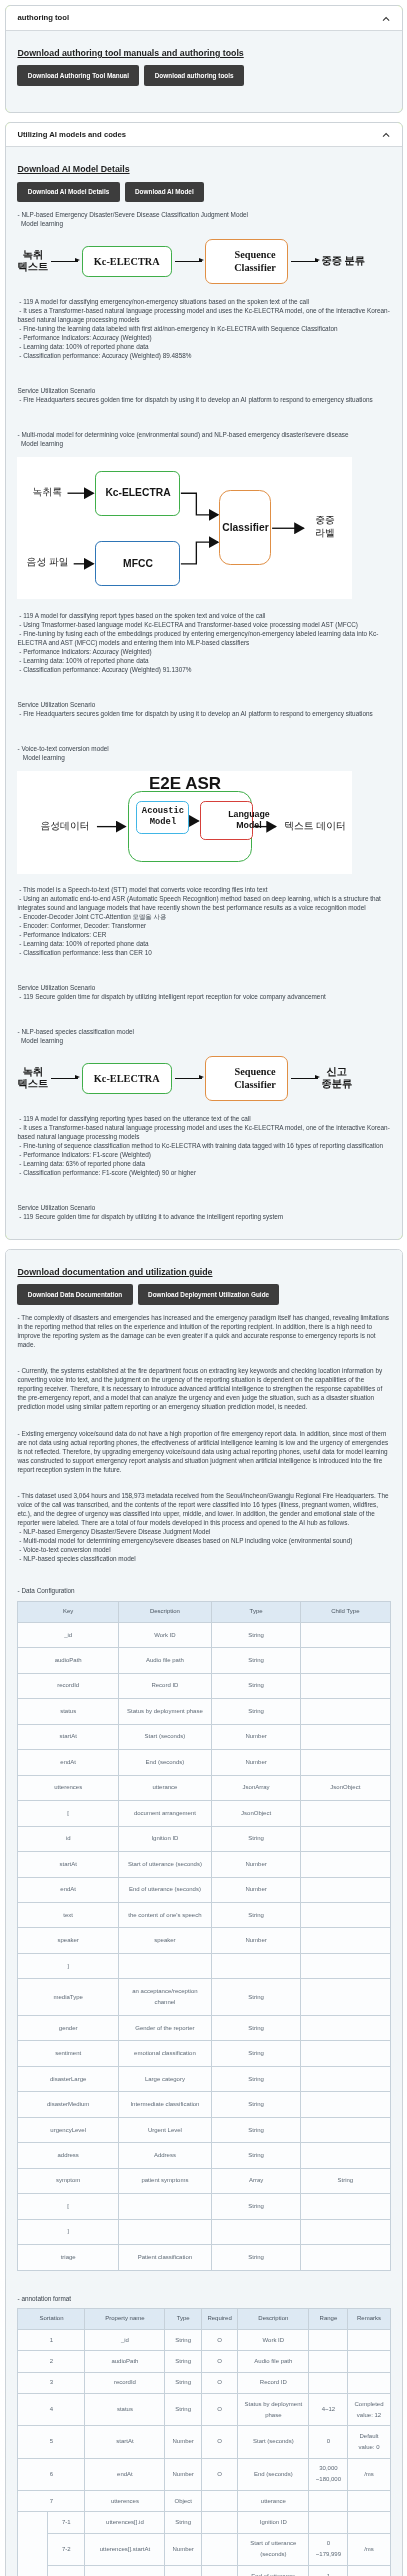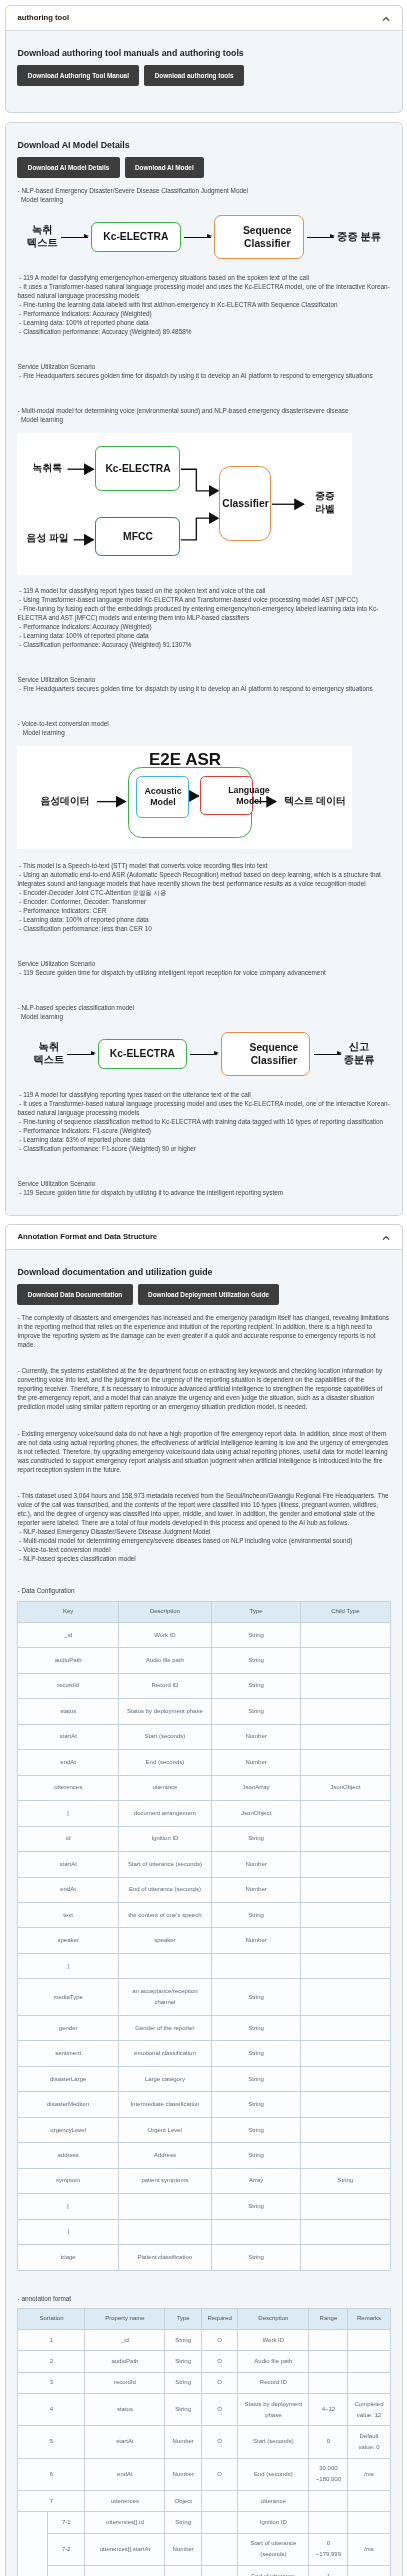--- a/index.html
+++ b/index.html
@@ -8,44 +8,44 @@
   .page { padding:5.2px 5.2px 20.6px; display:flex; flex-direction:column; gap:8.2px; }
 
   
   .card { border:0.5px solid #cdd3d8; border-radius:5.2px; background:#bef264; overflow:hidden; }
   .card-header { display:flex; justify-content:space-between; align-items:center;
                  padding:7.2px 11.3px; background:#fff; border-bottom:0.5px solid #d4d9dd; cursor:pointer; }
   .card-title { font-weight:bold; font-size:7.7px; color:#1b1b1b; }
   .chev { width:8.2px; height:6.2px; display:inline-block; }
   .card-body { background:#f2f6f8; padding:17.5px 11.3px 18.5px; }
 
-  .sub-heading { font-size:8.8px; font-weight:bold; color:#1f1f1f; margin:0 0 7.2px; }
+  .sub-heading { font-size:8.8px; font-weight:bold; color:#1f1f1f; margin:0 0 7.2px;text-decoration:underline; }
   .btn-row { display:flex; gap:5.2px; margin:0 0 8.2px; }
   .btn { background:#3d3d3d; color:#fff; font-weight:bold; font-size:6.4px;
          padding:6.7px 10.3px; border-radius:2.1px; border:none; cursor:pointer; font-family:inherit; }
 
   .t-line { font-size:6.4px; line-height:9px; color:#3a424b; white-space:pre-wrap; }
   .blk { margin-top:7.2px; }
   .gap-lg { margin-top:26px; }
   .gap-md { margin-top:17.5px; }
 
   
-  .diag { display:flex; align-items:center; justify-content:center; margin:11.3px 0 13.4px; }
+  .diag { display:flex; align-items:center; margin:11.3px 0 13.4px;font-family:Liberation Serif, serif; }
   .diag-label { font-weight:bold; font-size:10.3px; color:#151515; text-align:center;
                 white-space:pre-line; line-height:1.25; }
   .dbox { border:1.5px solid; border-radius:6.2px; background:#fff; font-weight:bold; font-size:10.3px;
           color:#151515; padding:7.7px 11.3px; text-align:center; white-space:pre-line; line-height:1.3; }
   .dbox.green { border-color:#3fae49; }
   .dbox.orange { border-color:#e08f45; border-radius:7px;padding-left:28px; }
   .harrow { width:27px; height:0; border-top:1.5px solid #111; position:relative; margin:0 3.1px; }
   .harrow:after { content:""; position:absolute; right:-1.5px; top:-3.6px;
                   border-left:5.7px solid #111; border-top:2.8px solid transparent; border-bottom:2.8px solid transparent; }
 
   .diag-abs { position:relative; background:#fff; margin:9.3px 0 11.3px; }
-  .diag-abs .al { position:absolute; font-weight:bold; font-size:9.8px; color:#151515;
+  .diag-abs .al { position:absolute; font-weight:normal; font-size:9.8px; color:#151515;
                   text-align:center; white-space:pre-line; line-height:1.3; }
   .diag-abs .ab { position:absolute; border:1.5px solid; border-radius:6.2px; background:#fff;
                   display:flex; align-items:center; justify-content:center; font-weight:bold;
                   font-size:10.3px; color:#151515; text-align:center; white-space:pre-line; line-height:1.3; }
   .ab.green { border-color:#3fae49; }
   .ab.blue { border-color:#2e75b6; }
   .ab.lblue { border-color:#41b6e6; font-size:8.8px; }
   .ab.red { border-color:#d6403a; font-size:8.8px;padding-left:44px; }
   .ab.orange { border-color:#e08f45; border-radius:11.3px; }
   .ab.outer { background:transparent; border-radius:13.4px; border-color:#3fae49; }
@@ -80,20 +80,28 @@
     <div class="card-body">
       <h3 class="sub-heading">Download authoring tool manuals and authoring tools</h3>
       <div class="btn-row">
         <button class="btn">Download Authoring Tool Manual</button>
         <button class="btn">Download authoring tools</button>
       </div>
     </div>
   </section>
 
   <section class="card">
+    <div class="card-header">
+      <span class="card-title">Utilizing AI models and codes</span>
+      <span class="chev">
+        <svg viewBox="0 0 16 12" width="8.2" height="6.2">
+            <polyline points="2,9 8,3 14,9" fill="none" stroke="#333" stroke-width="2"></polyline>
+          </svg>
+      </span>
+    </div>
     <div class="card-body">
       <h3 class="sub-heading">Download AI Model Details</h3>
       <div class="btn-row">
         <button class="btn">Download AI Model Details</button>
         <button class="btn">Download AI Model</button>
       </div>
 
       <div class="blk">
         <div>
             <div class="t-line">- NLP-based Emergency Disaster/Severe Disease Classification Judgment Model</div>
@@ -140,21 +148,21 @@
               </defs>
             <path d="M98 70 L148 70" stroke="#111" stroke-width="2.6" fill="none" marker-end="url(#ah1)"></path>
             <path d="M110 207 L148 207" stroke="#111" stroke-width="2.6" fill="none" marker-end="url(#ah1)"></path>
             <path d="M318 70 L348 70 L348 112 L390 112" stroke="#111" stroke-width="2.6" fill="none" marker-end="url(#ah1)"></path>
             <path d="M318 207 L348 207 L348 165 L390 165" stroke="#111" stroke-width="2.6" fill="none" marker-end="url(#ah1)"></path>
             <path d="M495 138 L556 138" stroke="#111" stroke-width="2.6" fill="none" marker-end="url(#ah1)"></path>
           </svg>
           <div class="al" style="left:9.3px;top:29px;width:41px;">녹취록</div>
           <div class="ab green" style="left:78px;top:13.4px;width:85px;height:45px;">Kc-ELECTRA</div>
           <div class="al" style="left:4.1px;top:99px;width:52px;">음성 파일</div>
-          <div class="ab blue" style="left:78px;top:84px;width:85px;height:39px;">MFCC</div>
+          <div class="ab blue" style="left:78px;top:84px;width:85px;height:45px;">MFCC</div>
           <div class="ab orange" style="left:202px;top:33px;width:52px;height:75px;">Classifier</div>
           <div class="al" style="left:289px;top:57px;width:37px;">중증
 라벨</div>
         </div>
         <div>
             <div class="t-line"> - 119 A model for classifying report types based on the spoken text and voice of the call</div>
             <div class="t-line"> - Using Trnasformer-based language model Kc-ELECTRA and Transformer-based voice processing model AST (MFCC)</div>
             <div class="t-line"> - Fine-tuning by fusing each of the embeddings produced by entering emergency/non-emergency labeled learning data into Kc-ELECTRA and AST (MFCC) models and entering them into MLP-based classifiers</div>
             <div class="t-line"> - Performance Indicators: Accuracy (Weighted)</div>
             <div class="t-line"> - Learning data: 100% of reported phone data</div>
@@ -179,21 +187,21 @@
             <defs>
                 <marker id="ah2" markerWidth="9" markerHeight="9" refX="7" refY="4.5" orient="auto">
               <path d="M0,0 L8,4.5 L0,9 z" fill="#111"></path>
                 </marker>
               </defs>
             <path d="M155 108 L210 108" stroke="#111" stroke-width="2.6" fill="none" marker-end="url(#ah2)"></path>
             <path d="M333 97 L352 97" stroke="#111" stroke-width="2.6" fill="none" marker-end="url(#ah2)"></path>
             <path d="M460 108 L502 108" stroke="#111" stroke-width="2.6" fill="none" marker-end="url(#ah2)"></path>
           </svg>
           <div class="ab outer" style="left:111px;top:20.6px;width:124px;height:71px;"></div>
-          <div class="ab lblue" style="left:119px;top:30px;width:53px;height:42px;border-radius:5.2px;">Acoustic
+          <div class="ab lblue" style="left:119px;top:30px;width:53px;height:33px;border-radius:5.2px;font-family:Liberation Mono, monospace;">Acoustic
 Model</div>
           <div class="ab red" style="left:183px;top:30px;width:53px;height:39px;border-radius:5.2px;">Language
 Model</div>
           <div class="al" style="left:16.5px;top:49px;width:62px;">음성데이터</div>
           <div class="al" style="left:262px;top:49px;width:71px;">텍스트 데이터</div>
         </div>
         <div>
             <div class="t-line"> - This model is a Speech-to-text (STT) model that converts voice recording files into text</div>
             <div class="t-line"> - Using an automatic end-to-end ASR (Automatic Speech Recognition) method based on deep learning, which is a structure that integrates sound and language models that have recently shown the best performance results as a voice recognition model</div>
             <div class="t-line"> - Encoder-Decoder Joint CTC-Attention 모델을 사용</div>
@@ -239,28 +247,20 @@
           <div class="t-line">Service Utilization Scenario</div>
           <div>
               <div class="t-line"> - 119 Secure golden time for dispatch by utilizing it to advance the intelligent reporting system</div>
             </div>
         </div>
       </div>
     </div>
   </section>
 
   <section class="card">
-    <div class="card-header">
-      <span class="card-title">Annotation Format and Data Structure</span>
-      <span class="chev">
-        <svg viewBox="0 0 16 12" width="8.2" height="6.2">
-            <polyline points="2,9 8,3 14,9" fill="none" stroke="#333" stroke-width="2"></polyline>
-          </svg>
-      </span>
-    </div>
     <div class="card-body">
       <h3 class="sub-heading">Download documentation and utilization guide</h3>
       <div class="btn-row">
         <button class="btn">Download Data Documentation</button>
         <button class="btn">Download Deployment Utilization Guide</button>
       </div>
 
       <div class="t-line">- The complexity of disasters and emergencies has increased and the emergency paradigm itself has changed, revealing limitations in the reporting method that relies on the experience and intuition of the reporting recipient. In addition, there is a high need to improve the reporting system as the damage can be even greater if a quick and accurate response to emergency reports is not made.</div>
       <div class="t-line gap-md">- Currently, the systems established at the fire department focus on extracting key keywords and checking location information by converting voice into text, and the judgment on the urgency of the reporting situation is dependent on the capabilities of the reporting receiver. Therefore, it is necessary to introduce advanced artificial intelligence to strengthen the response capabilities of the pre-emergency report, and a model that can analyze the urgency and even judge the situation, such as a disaster situation prediction model using similar pattern reporting or an emergency situation prediction model, is needed.</div>
       <div class="t-line gap-md">- Existing emergency voice/sound data do not have a high proportion of fire emergency report data. In addition, since most of them are not data using actual reporting phones, the effectiveness of artificial intelligence learning is low and the urgency of emergencies is not reflected. Therefore, by upgrading emergency voice/sound data using actual reporting phones, useful data for model learning was constructed to support emergency report analysis and situation judgment when artificial intelligence is introduced into the fire report reception system in the future.</div>

